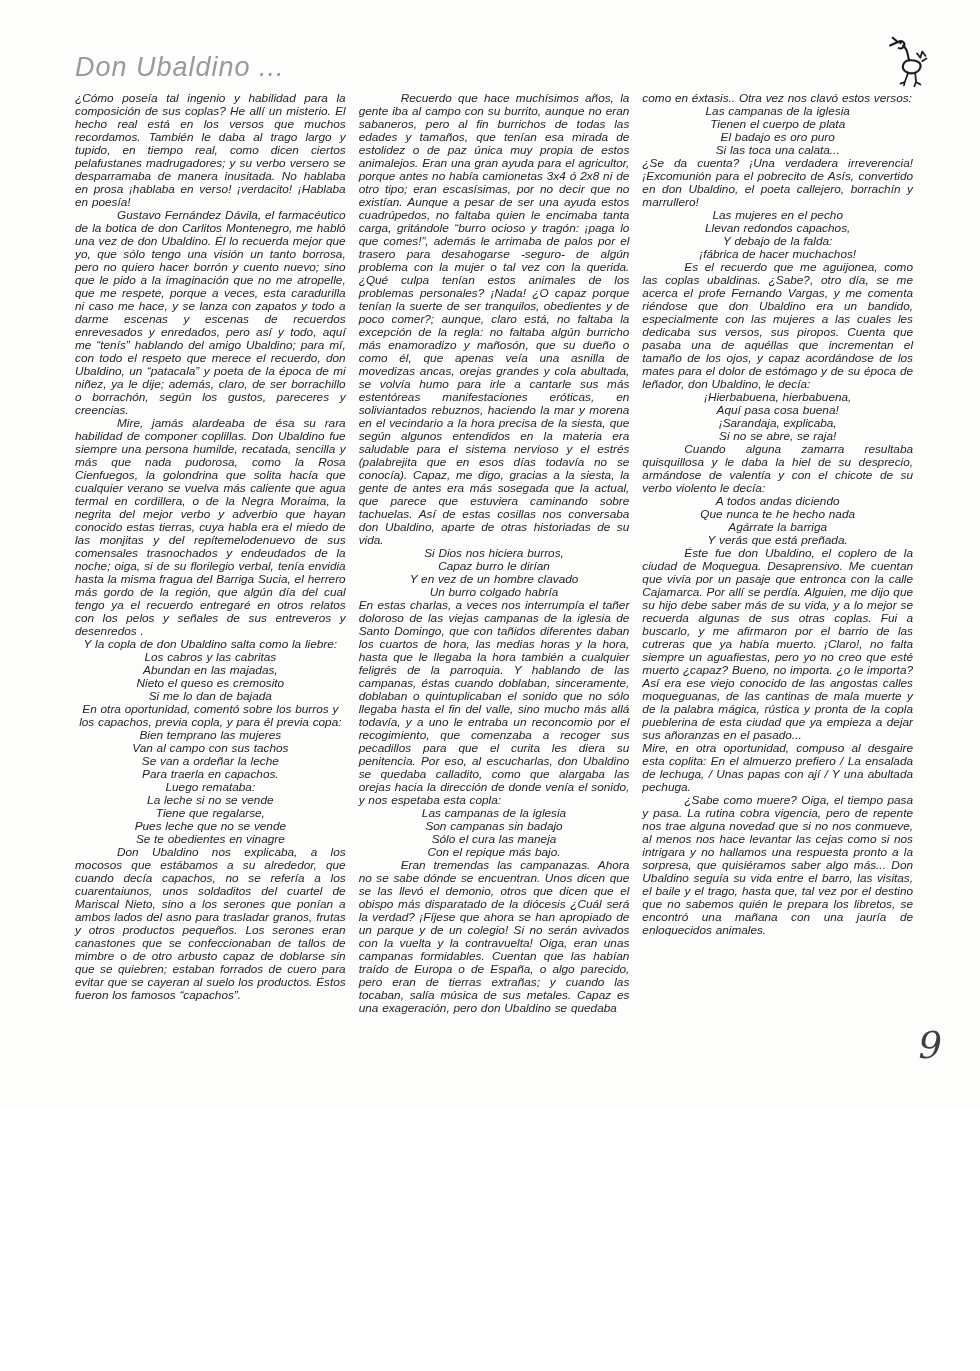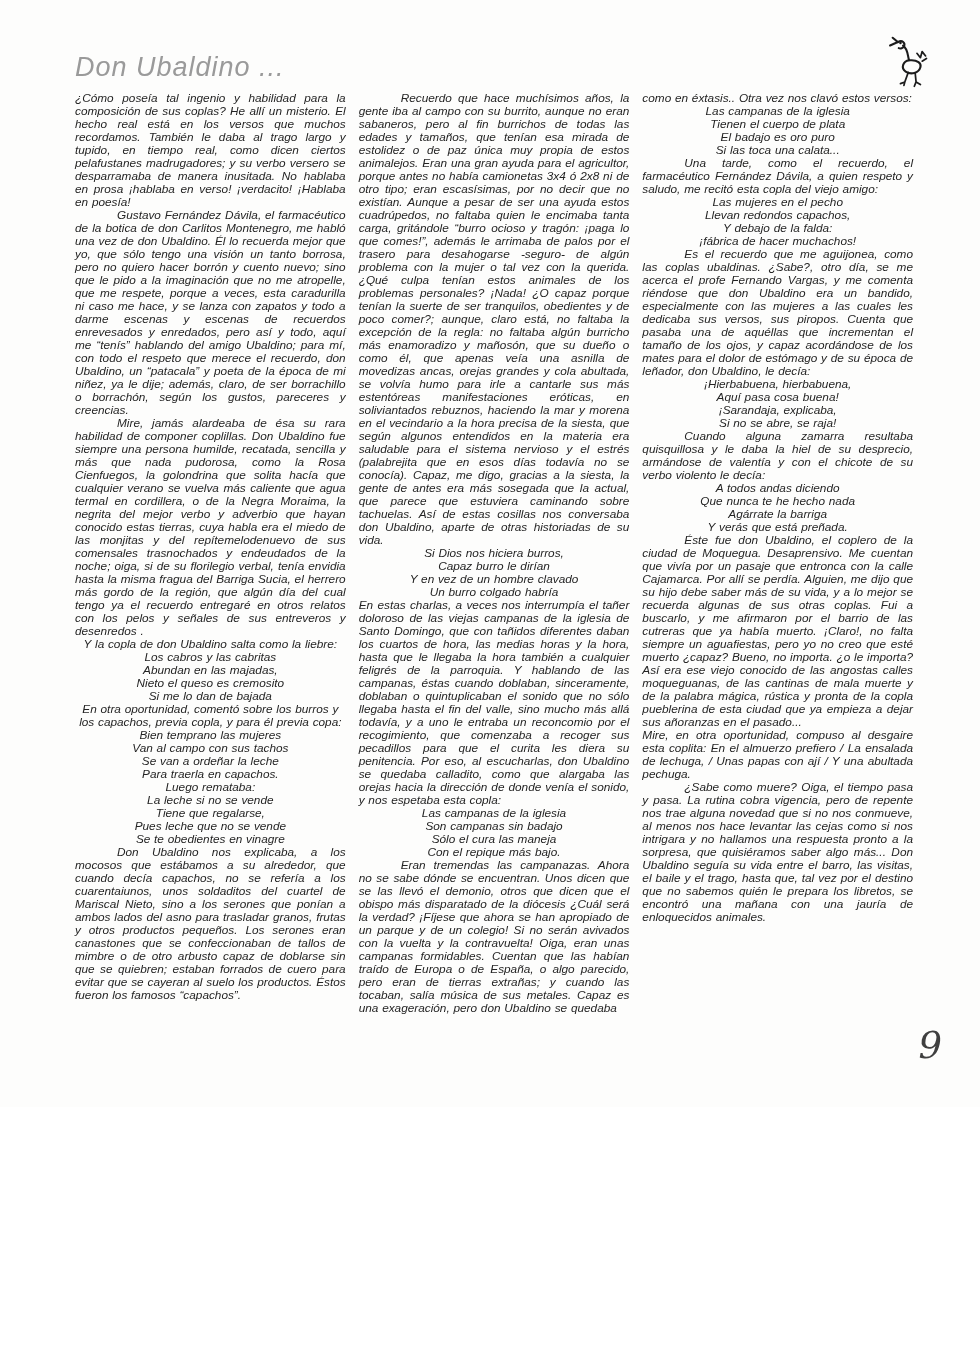--- a/index.html
+++ b/index.html
@@ -116,21 +116,21 @@
           <p class="verse">Sólo el cura las maneja</p>
           <p class="verse">Con el repique más bajo.</p>
           <p class="prose indent">Eran tremendas las campanazas. Ahora no se sabe dónde se encuentran. Unos dicen que se las llevó el demonio, otros que dicen que el obispo más disparatado de la diócesis ¿Cuál será la verdad? ¡Fíjese que ahora se han apropiado de un parque y de un colegio! Si no serán avivados con la vuelta y la contravuelta! Oiga, eran unas campanas formidables. Cuentan que las habían traído de Europa o de España, o algo parecido, pero eran de tierras extrañas; y cuando las tocaban, salía música de sus metales. Capaz es una exageración,  pero don Ubaldino se quedaba</p>
         </div>
         <div class="col">
           <p class="prose">como en éxtasis.. Otra vez nos clavó estos versos:</p>
           <p class="verse">Las campanas de la iglesia</p>
           <p class="verse">Tienen el cuerpo de plata</p>
           <p class="verse">El badajo es oro puro</p>
           <p class="verse">Si las toca una calata...</p>
-          <p class="prose indent">Una tarde, como el recuerdo, el farmacéutico Fernández Dávila, a quien respeto y saludo, me recitó esta copla del viejo amigo:</p>
+          <p class="prose">¿Se da cuenta? ¡Una verdadera irreverencia! ¡Excomunión para el pobrecito de Asís, convertido en don Ubaldino, el poeta callejero, borrachín y marrullero!</p>
           <p class="verse">Las mujeres en el pecho</p>
           <p class="verse">Llevan redondos capachos,</p>
           <p class="verse">Y debajo de la falda:</p>
           <p class="verse">¡fábrica de hacer muchachos!</p>
           <p class="prose indent">Es el recuerdo que me aguijonea, como las coplas ubaldinas. ¿Sabe?, otro día, se me acerca el profe Fernando Vargas, y me comenta riéndose que don Ubaldino era un bandido, especialmente con las mujeres a las cuales les dedicaba sus versos, sus piropos. Cuenta que pasaba una de aquéllas que incrementan el tamaño de los ojos, y capaz acordándose de los mates para el dolor de estómago y de su época de leñador, don Ubaldino, le decía:</p>
           <p class="verse">¡Hierbabuena, hierbabuena,</p>
           <p class="verse">Aquí pasa cosa buena!</p>
           <p class="verse">¡Sarandaja, explicaba,</p>
           <p class="verse">Si no se abre, se raja!</p>
           <p class="prose indent">Cuando alguna zamarra resultaba quisquillosa y le daba la hiel de su desprecio, armándose de valentía y con el chicote de su verbo violento le decía:</p>

